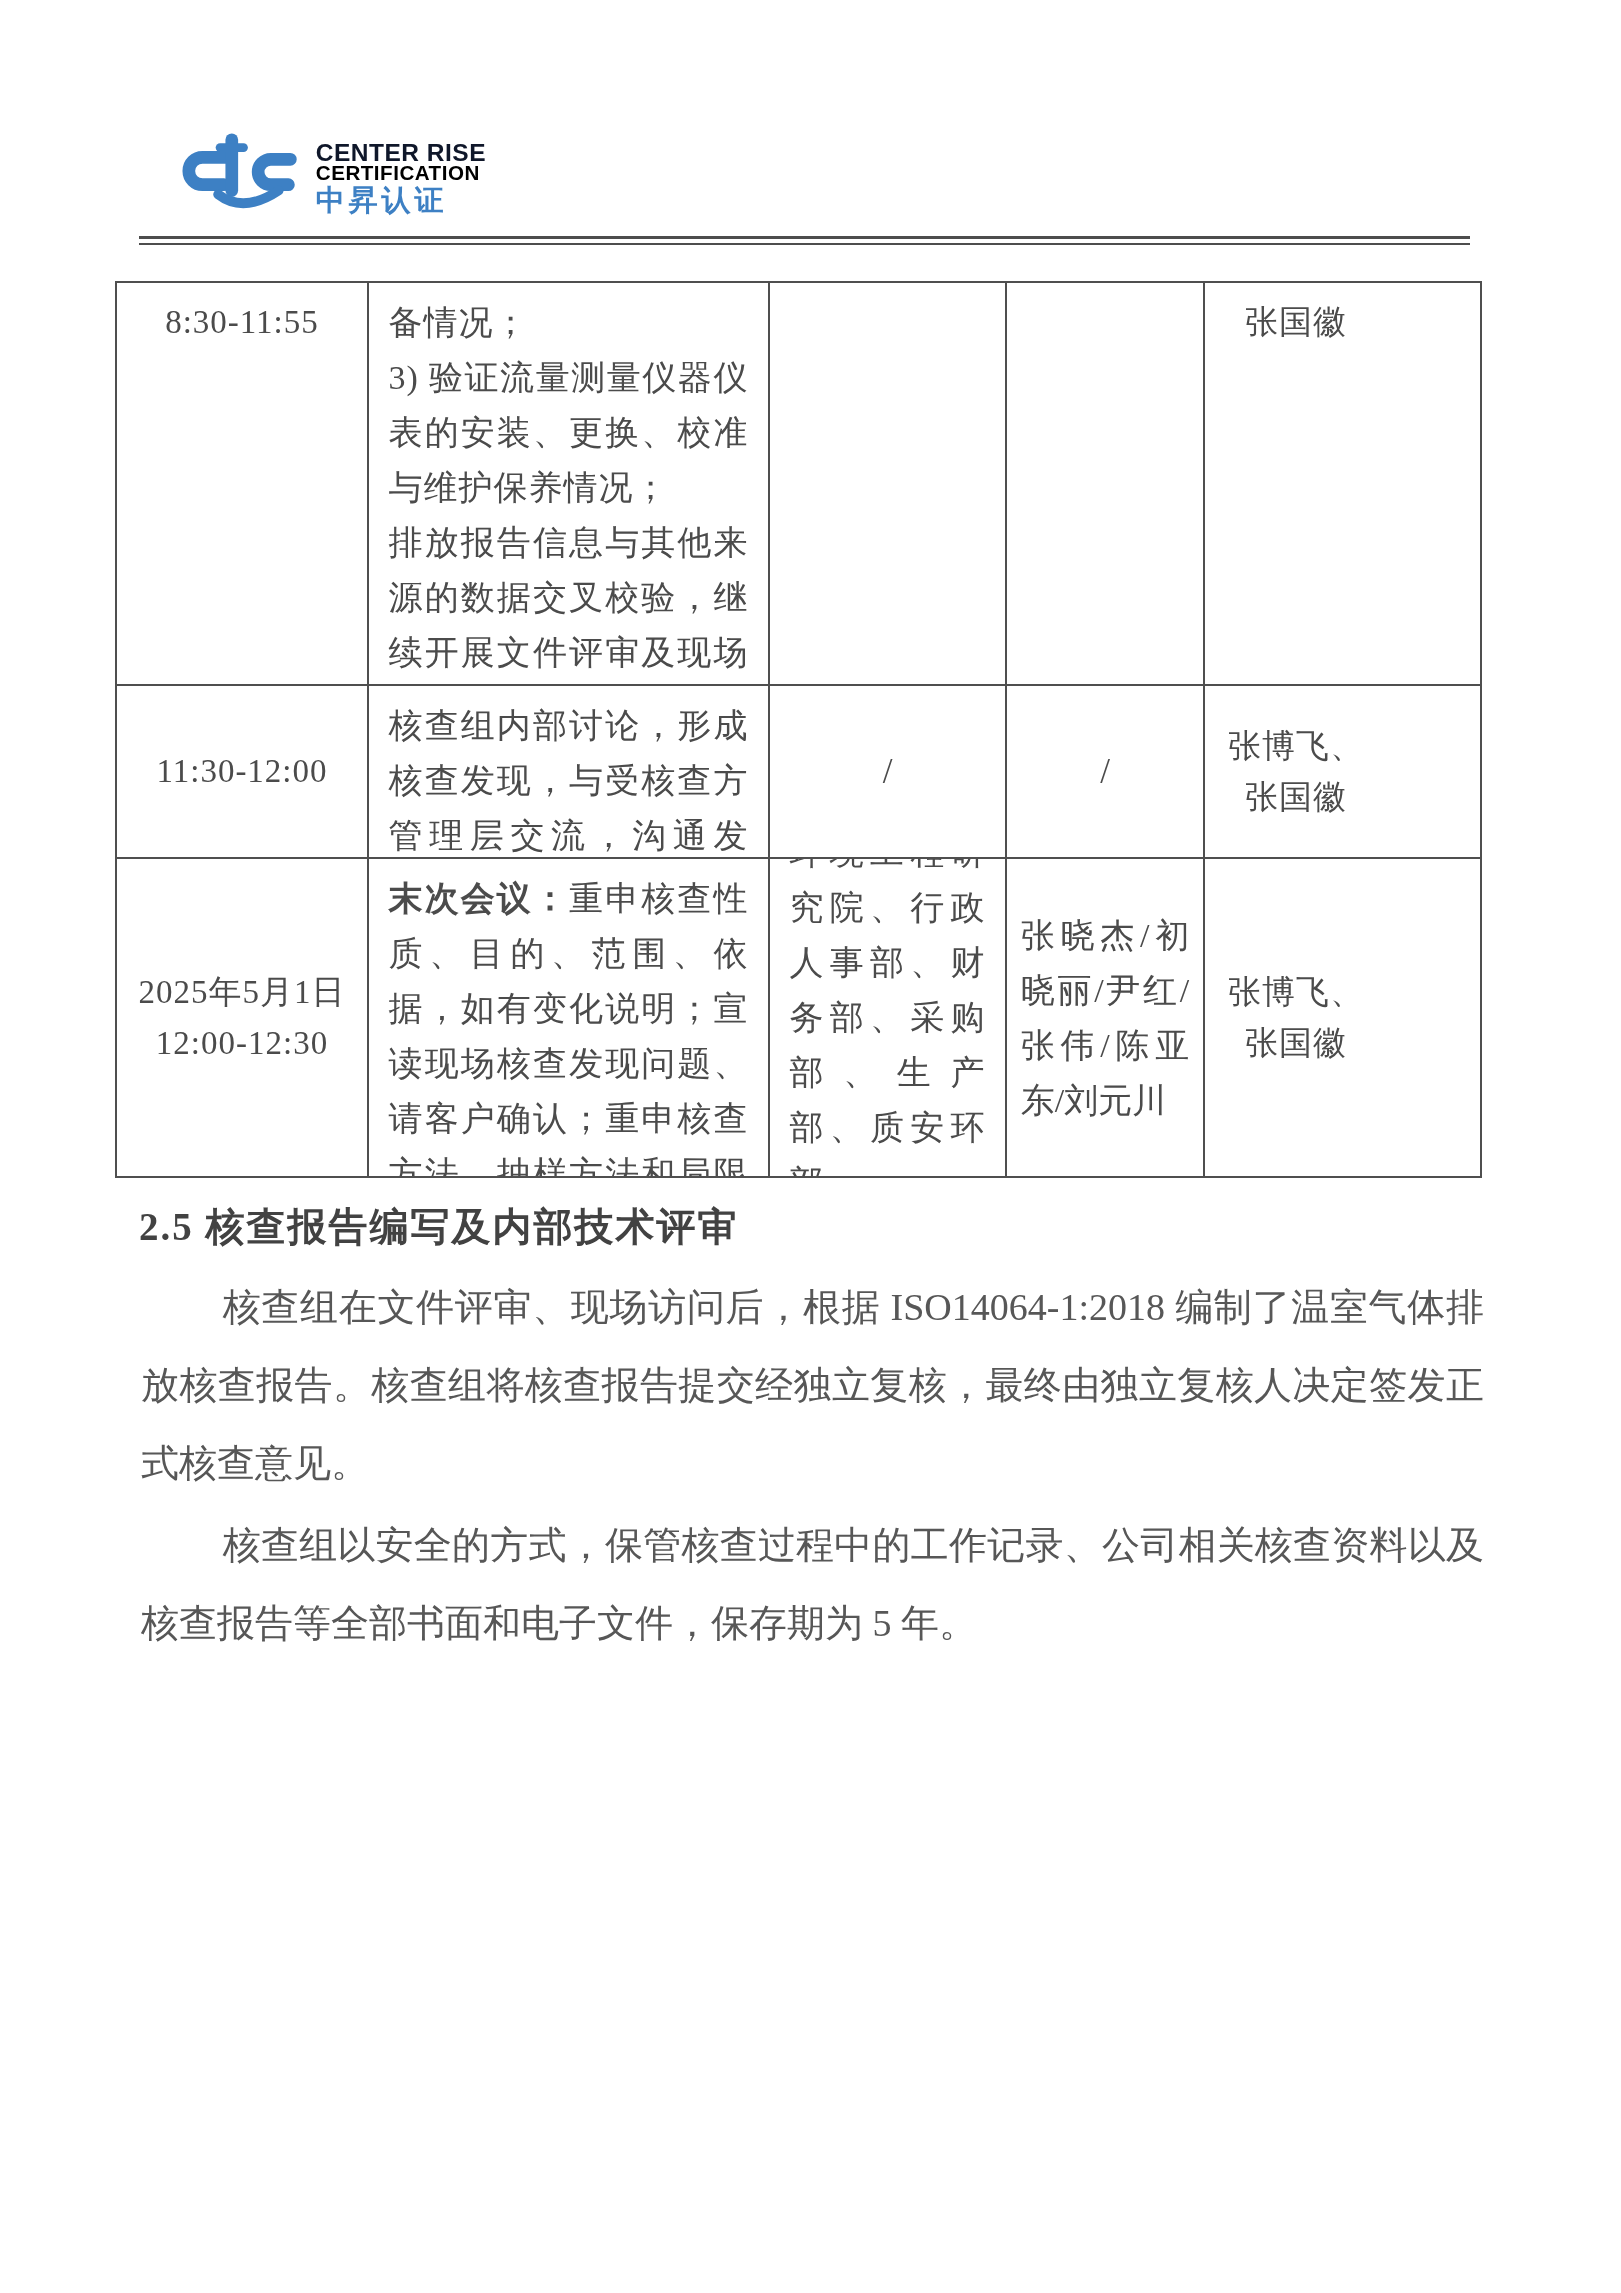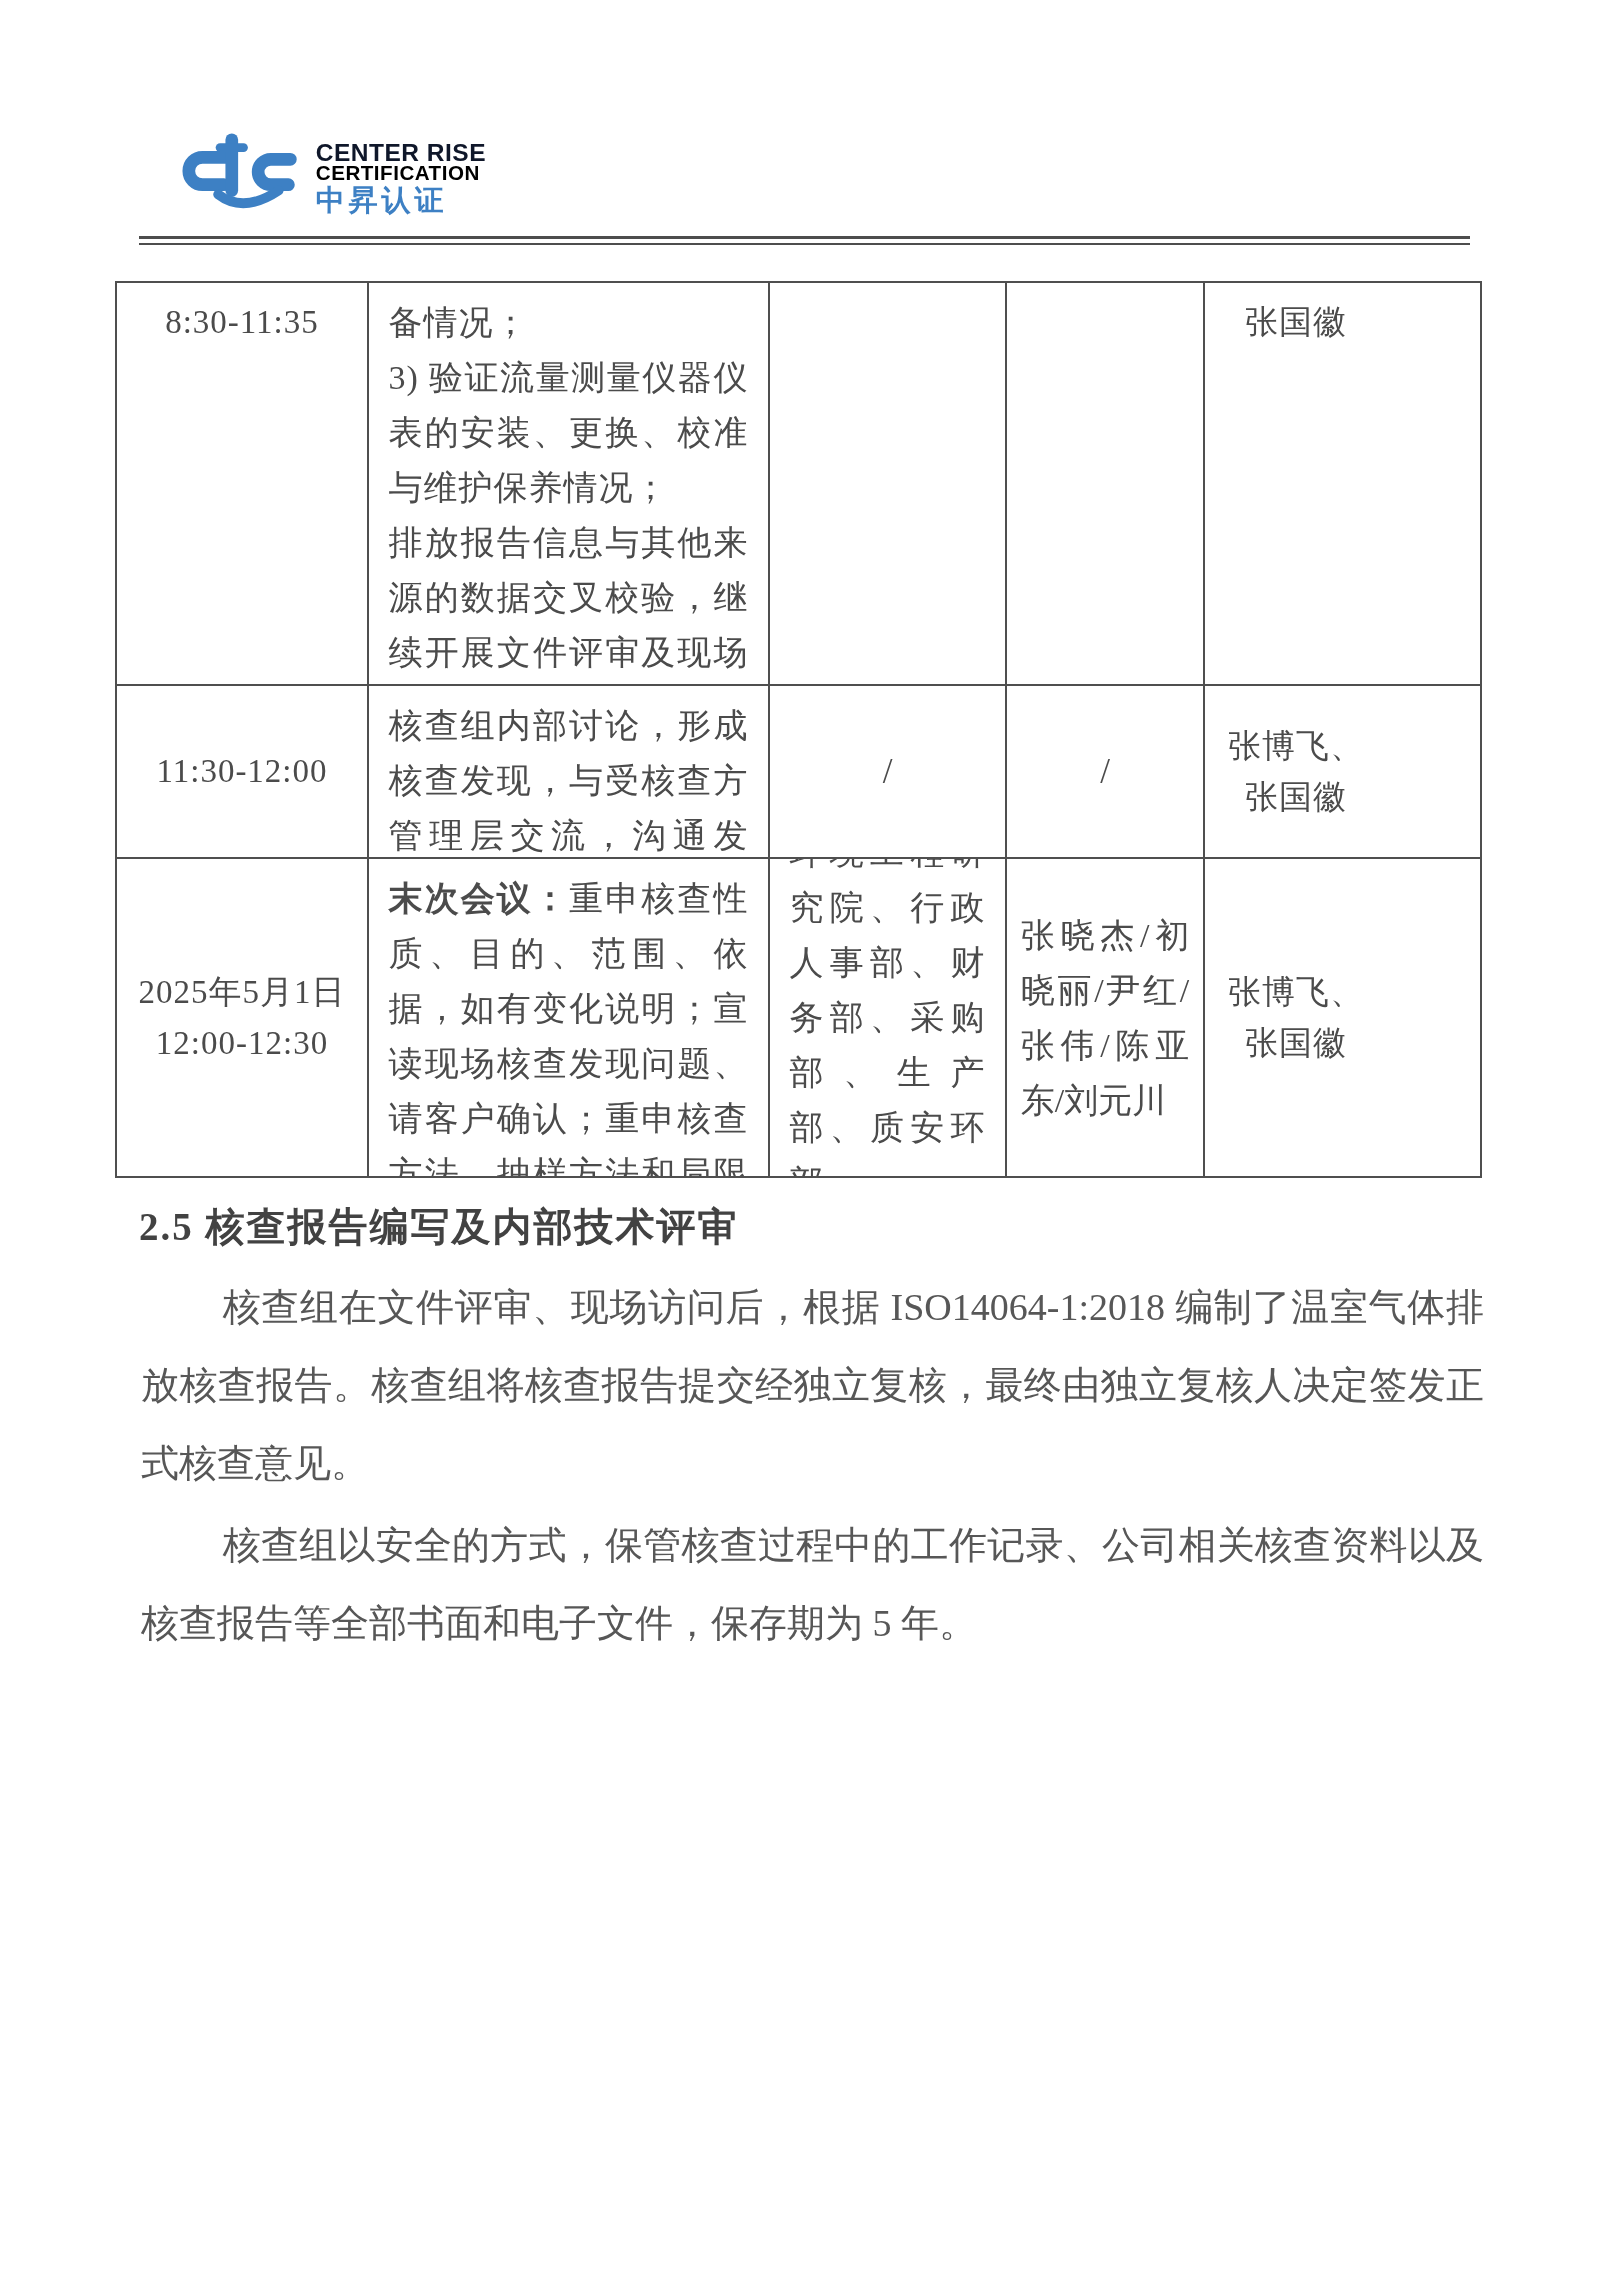--- a/index.html
+++ b/index.html
@@ -109,21 +109,21 @@
     </div>
   </div>
 
   <div class="rule-top"></div>
   <div class="rule-bottom"></div>
 
   <div class="schedule-table">
 
     <div class="t-row row-1">
       <div class="t-cell col-time v-top-center">
-        <div class="t-time">8:30-11:35</div>
+        <div class="t-time">8:30-11:55</div>
       </div>
       <div class="t-cell col-content cell-pad">
         <div class="t-text">备情况；</div>
         <div class="t-text">3) 验证流量测量仪器仪表的安装、更换、校准与维护保养情况；</div>
         <div class="t-text">排放报告信息与其他来源的数据交叉校验，继续开展文件评审及现场审核，并检查之前的核查成果，对有遗漏的内容进行补充。</div>
       </div>
       <div class="t-cell col-dept">
         <div class="t-text"></div>
       </div>
       <div class="t-cell col-people">

